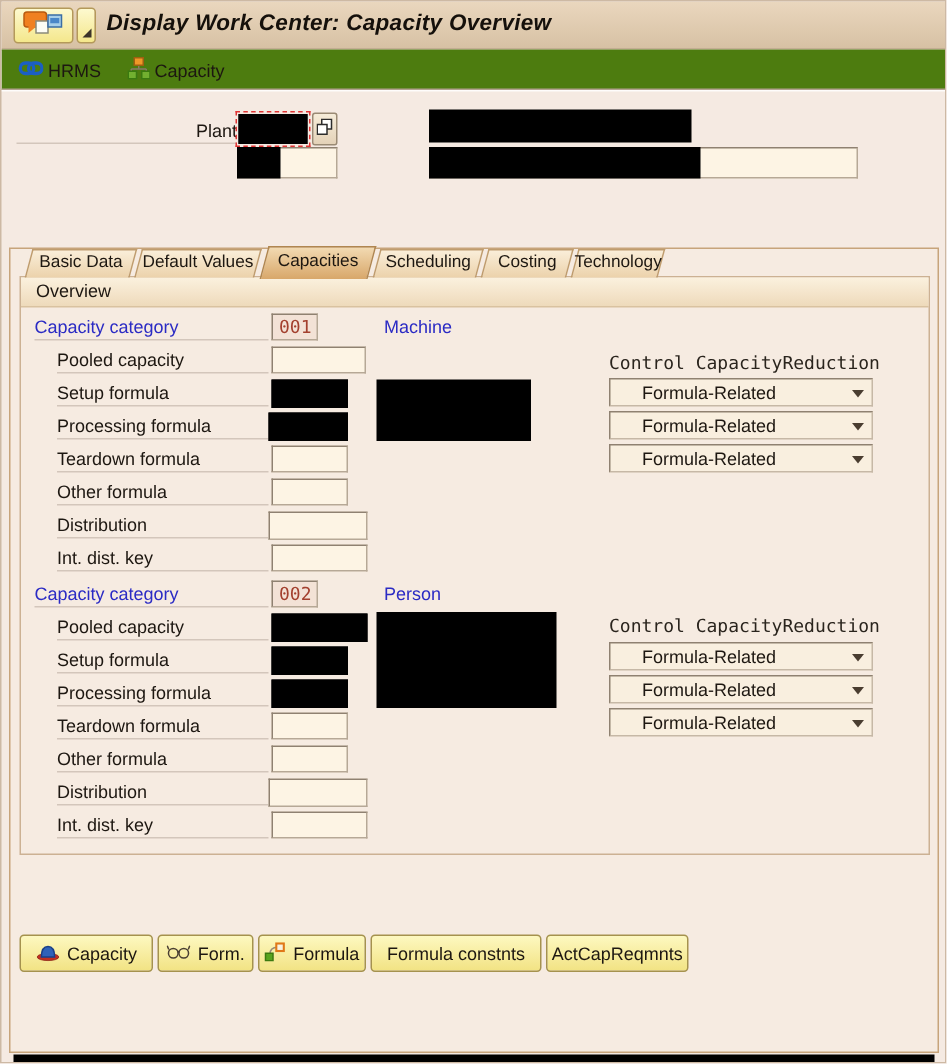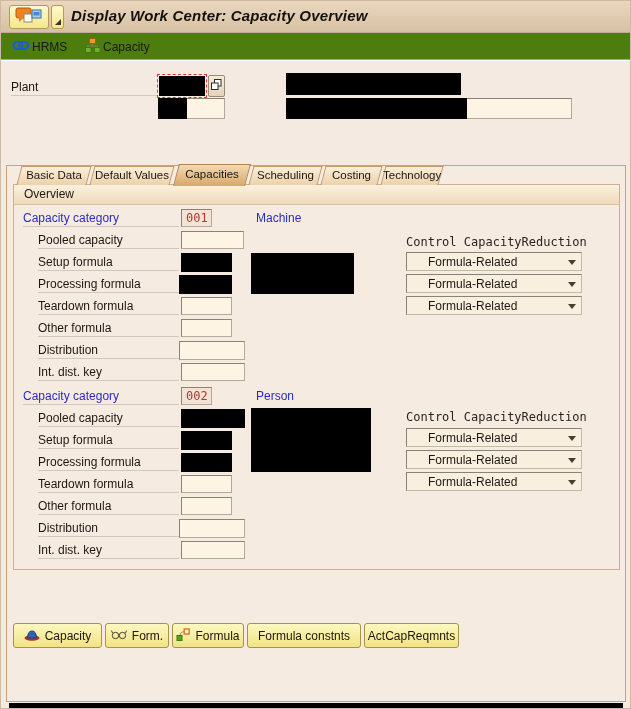--- a/index.html
+++ b/index.html
@@ -112,21 +112,21 @@
           <path d="M7.5 5 V8 M2.5 8 H12.5 M2.5 8 V10 M12.5 8 V10" stroke="#8a7a6a" fill="none"></path>
           <rect x="4.5" y="0.5" width="6" height="5" fill="#f09828" stroke="#a06010"></rect>
           <rect x="0.5" y="9.5" width="5.5" height="5" fill="#72b030" stroke="#3a7a10"></rect>
           <rect x="9.5" y="9.5" width="5.5" height="5" fill="#72b030" stroke="#3a7a10"></rect>
         </svg>
       </span>
       <span>Capacity</span>
     </div>
   </div>
 
-  <div class="lbl" style="left:10px; top:79px; width:147px;">Plant</div>
+  <div class="lbl" style="left:10px; top:79px; width:147px;text-align:right;">Plant</div>
   <div class="fld blackfill sel-cursor" style="left:158px; top:75px; width:46px; height:20px;"></div>
   <div class="f4-btn" style="left:207px; top:74px; width:17px; height:22px;">
     <span>
       <svg width="11" height="12" viewBox="0 0 11 12">
         <rect x="3.5" y="0.5" width="6.5" height="6.5" fill="#fff" stroke="#2c2c2c"></rect>
         <rect x="0.5" y="4" width="6.5" height="6.5" fill="#fff" stroke="#2c2c2c"></rect>
       </svg>
     </span>
   </div>
   <div class="redact" style="left:285px; top:72px; width:175px; height:22px;"></div>

